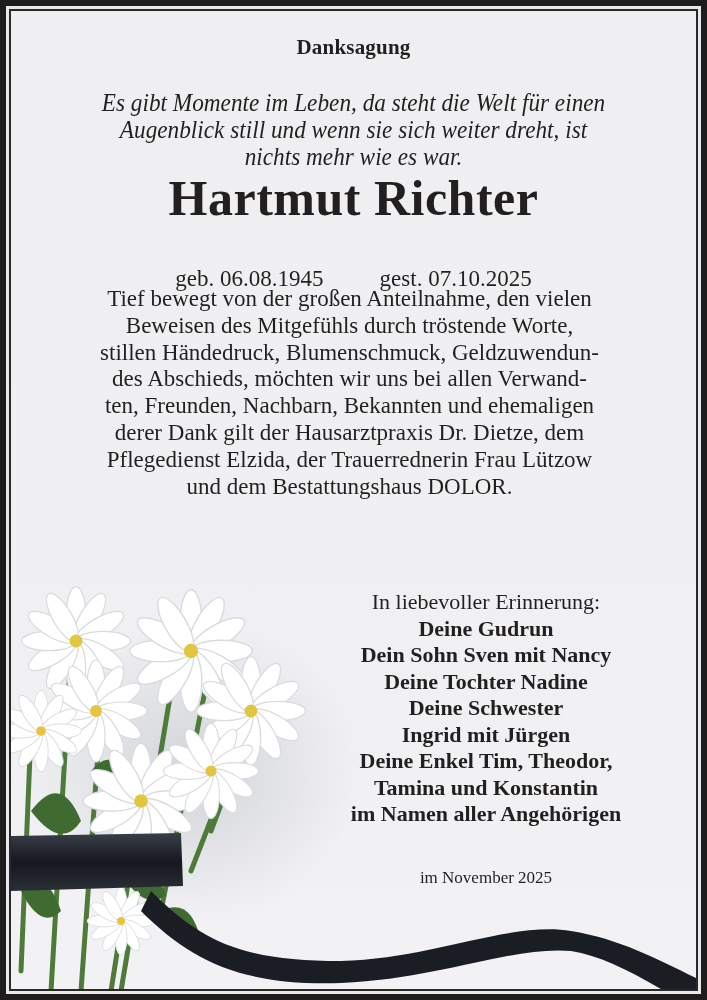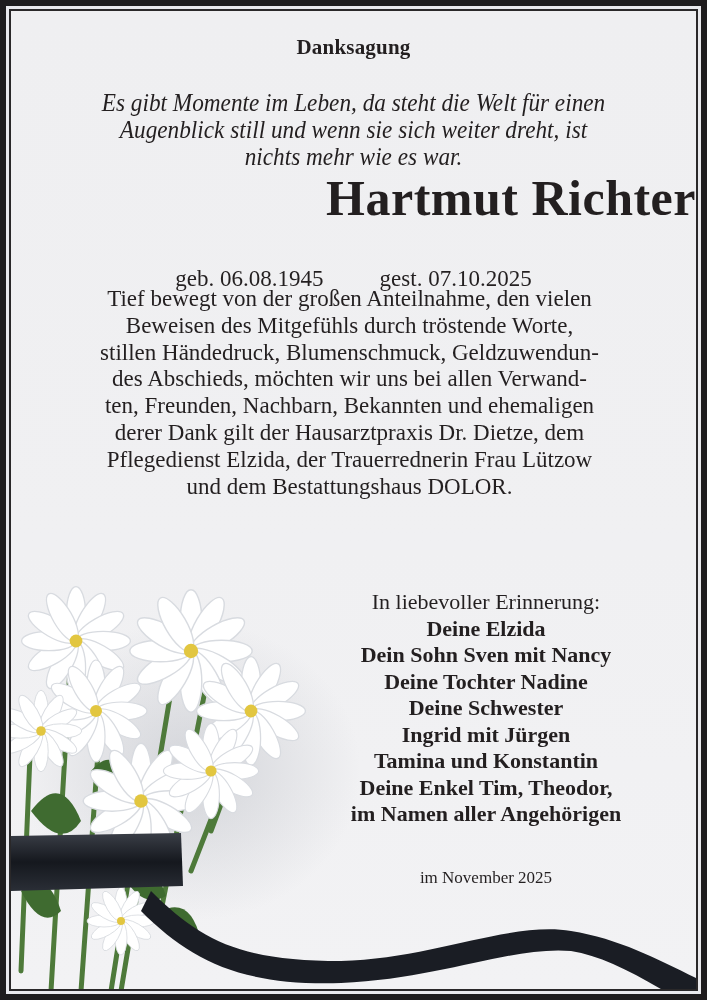--- a/index.html
+++ b/index.html
@@ -29,21 +29,21 @@
       text-align: center; font-weight: bold; font-size: 21px;
       letter-spacing: 0.2px;
     }
     .motto {
       position: absolute; top: 78px; left: 40px; right: 40px;
       text-align: center; font-style: italic; font-size: 25px; line-height: 27px;
       transform: scaleX(0.93); transform-origin: center;
     }
     .name {
       position: absolute; top: 158px; left: 0; right: 0;
-      text-align: right; font-weight: bold; font-size: 50px; letter-spacing: 0.5px;
+      text-align: center; font-weight: bold; font-size: 50px; letter-spacing: 0.5px;
     }
     .dates {
       position: absolute; top: 219px; left: 0; right: 0;
       text-align: center; font-size: 23px;
     }
     .dates span { display: inline-block; margin-top: 36px; }
     .dates .gap { width: 56px; }
     .body-text {
       position: absolute; top: 275px; left: 40px; right: 48px;
       text-align: center; font-size: 23px; line-height: 26.8px;
@@ -154,27 +154,27 @@
         <div>stillen Händedruck, Blumenschmuck, Geldzuwendun-</div>
         <div>des Abschieds, möchten wir uns bei allen Verwand-</div>
         <div>ten, Freunden, Nachbarn, Bekannten und ehemaligen</div>
         <div>derer Dank gilt der Hausarztpraxis Dr. Dietze, dem</div>
         <div>Pflegedienst Elzida, der Trauerrednerin Frau Lützow</div>
         <div>und dem Bestattungshaus DOLOR.</div>
       </div>
 
       <div class="closing">
         <div class="intro">In liebevoller Erinnerung:</div>
-        <div class="sig">Deine Elzida</div>
+        <div class="sig">Deine Gudrun</div>
         <div class="sig">Dein Sohn Sven mit Nancy</div>
         <div class="sig">Deine Tochter Nadine</div>
         <div class="sig">Deine Schwester</div>
         <div class="sig">Ingrid mit Jürgen</div>
+        <div class="sig">Deine Enkel Tim, Theodor,</div>
         <div class="sig">Tamina und Konstantin</div>
-        <div class="sig">Deine Enkel Tim, Theodor,</div>
         <div class="sig">im Namen aller Angehörigen</div>
       </div>
 
       <div class="place">
         <div>im November 2025</div>
       </div>
     </div>
   </div>
 </div>
 

